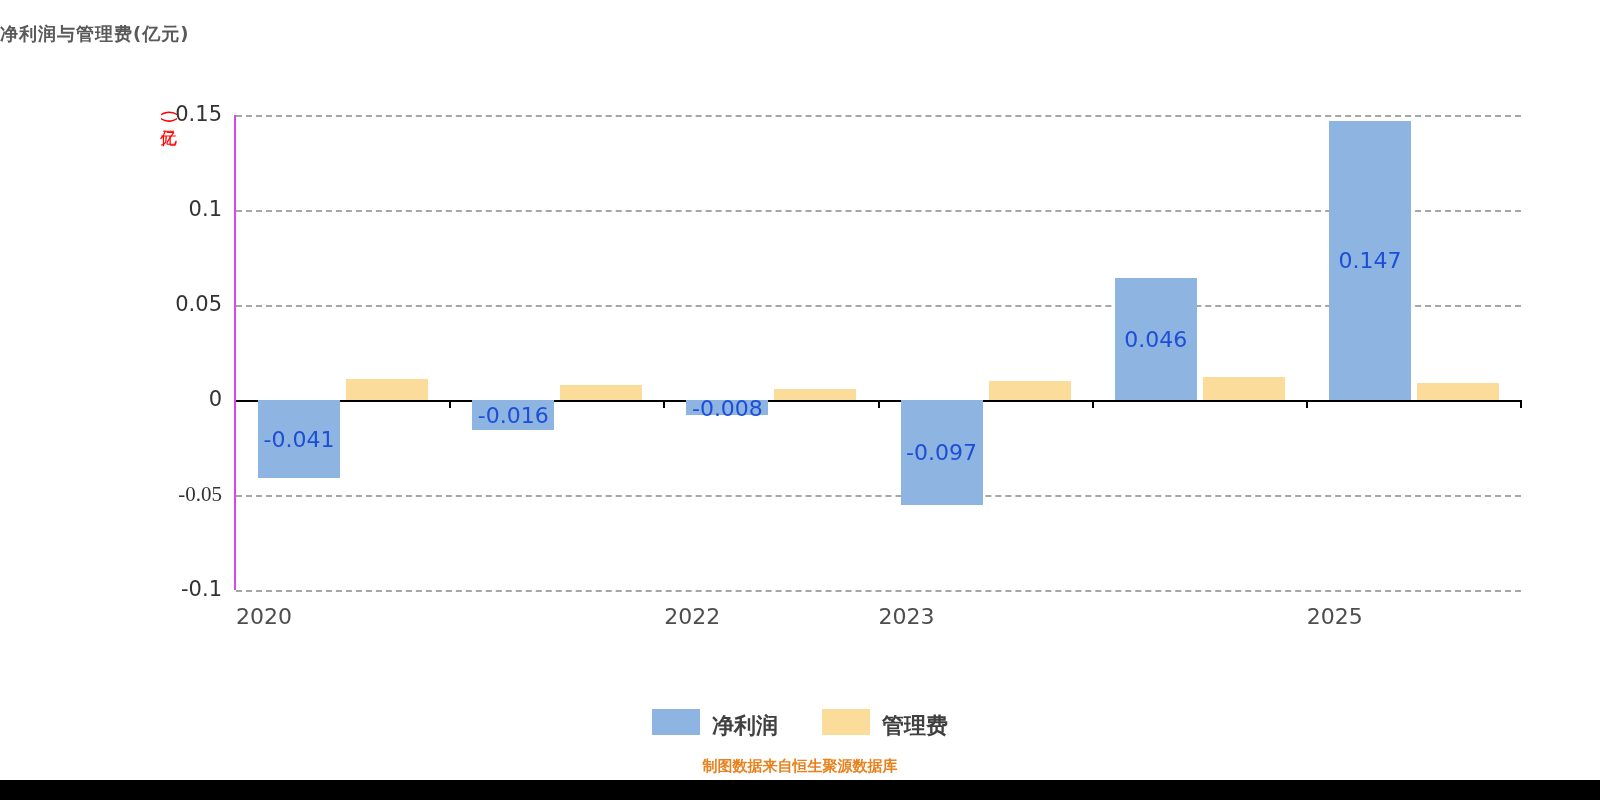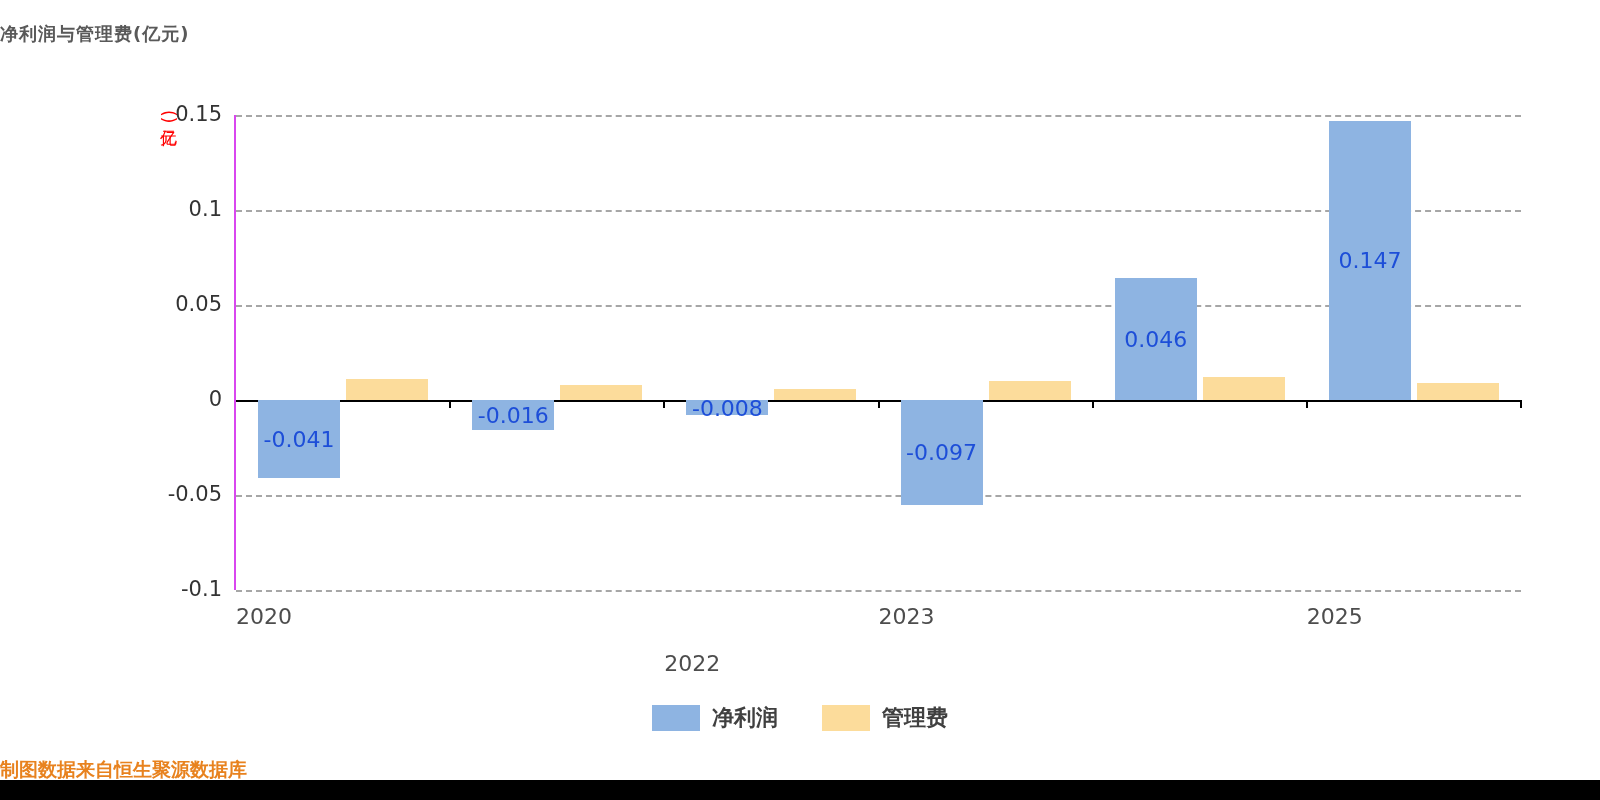--- a/index.html
+++ b/index.html
@@ -108,27 +108,29 @@
   }
   .swatch {
     width: 48px;
     height: 26px;
     display: inline-block;
   }
   .legend-label {
     font-size: 22px;
     font-weight: bold;
     color: #404040;
+    margin-top: 8px;
   }
   .source-text {
     position: absolute;
     top: 757px;
     left: 0;
     width: 100%;
-    font-size: 19px;
+    text-align: center;
+    font-size: 15px;
     font-weight: bold;
     color: #e8821e;
   }
   .bottom-bar {
     position: absolute;
     left: 0;
     bottom: 0;
     width: 100%;
     height: 20px;
     background: #000000;
@@ -144,36 +146,36 @@
   <div class="plot" id="plot">
       <div class="gridline" style="top: 0px;"></div>
       <div class="ytick" style="top: -13px;">0.15</div>
       <div class="gridline" style="top: 95px;"></div>
       <div class="ytick" style="top: 82px;">0.1</div>
       <div class="gridline" style="top: 190px;"></div>
       <div class="ytick" style="top: 177px;">0.05</div>
       <div class="zeroline" style="top: 285px;"></div>
       <div class="ytick" style="top: 272px;">0</div>
       <div class="gridline" style="top: 380px;"></div>
-      <div class="ytick" style="top: 367px;">-0.05</div>
+      <div class="ytick" style="top: 367px; font-family: Liberation Serif, serif;">-0.05</div>
       <div class="gridline" style="top: 475px;"></div>
       <div class="ytick" style="top: 462px;">-0.1</div>
       <div class="bar" style="left: 22.0833px; top: 285px; width: 82px; height: 77.9px; background: rgb(142, 180, 226);"></div>
       <div class="bar-label" style="left: 63.0833px; top: 323.95px;">-0.041</div>
       <div class="bar" style="left: 110.083px; top: 264.1px; width: 82px; height: 20.9px; background: rgb(252, 220, 155);"></div>
       <div class="xtick" style="left: 0px; width: 214.167px;">2020</div>
       <div class="zero-tick" style="left: 213.167px; top: 285px;"></div>
       <div class="bar" style="left: 236.25px; top: 285px; width: 82px; height: 30.4px; background: rgb(142, 180, 226);"></div>
       <div class="bar-label" style="left: 277.25px; top: 300.2px;">-0.016</div>
       <div class="bar" style="left: 324.25px; top: 269.8px; width: 82px; height: 15.2px; background: rgb(252, 220, 155);"></div>
       <div class="zero-tick" style="left: 427.333px; top: 285px;"></div>
       <div class="bar" style="left: 450.417px; top: 285px; width: 82px; height: 15.2px; background: rgb(142, 180, 226);"></div>
       <div class="bar-label" style="left: 491.417px; top: 292.6px;">-0.008</div>
       <div class="bar" style="left: 538.417px; top: 273.6px; width: 82px; height: 11.4px; background: rgb(252, 220, 155);"></div>
-      <div class="xtick" style="left: 428.333px; width: 214.167px; margin-top: 47px;">2022</div>
+      <div class="xtick" style="left: 428.333px; width: 214.167px;">2022</div>
       <div class="zero-tick" style="left: 641.5px; top: 285px;"></div>
       <div class="bar" style="left: 664.583px; top: 285px; width: 82px; height: 104.5px; background: rgb(142, 180, 226);"></div>
       <div class="bar-label" style="left: 705.583px; top: 337.25px;">-0.097</div>
       <div class="bar" style="left: 752.583px; top: 266px; width: 82px; height: 19px; background: rgb(252, 220, 155);"></div>
       <div class="xtick" style="left: 642.5px; width: 214.167px;">2023</div>
       <div class="zero-tick" style="left: 855.667px; top: 285px;"></div>
       <div class="bar" style="left: 878.75px; top: 163.4px; width: 82px; height: 121.6px; background: rgb(142, 180, 226);"></div>
       <div class="bar-label" style="left: 919.75px; top: 224.2px;">0.046</div>
       <div class="bar" style="left: 966.75px; top: 262.2px; width: 82px; height: 22.8px; background: rgb(252, 220, 155);"></div>
       <div class="zero-tick" style="left: 1069.83px; top: 285px;"></div>

